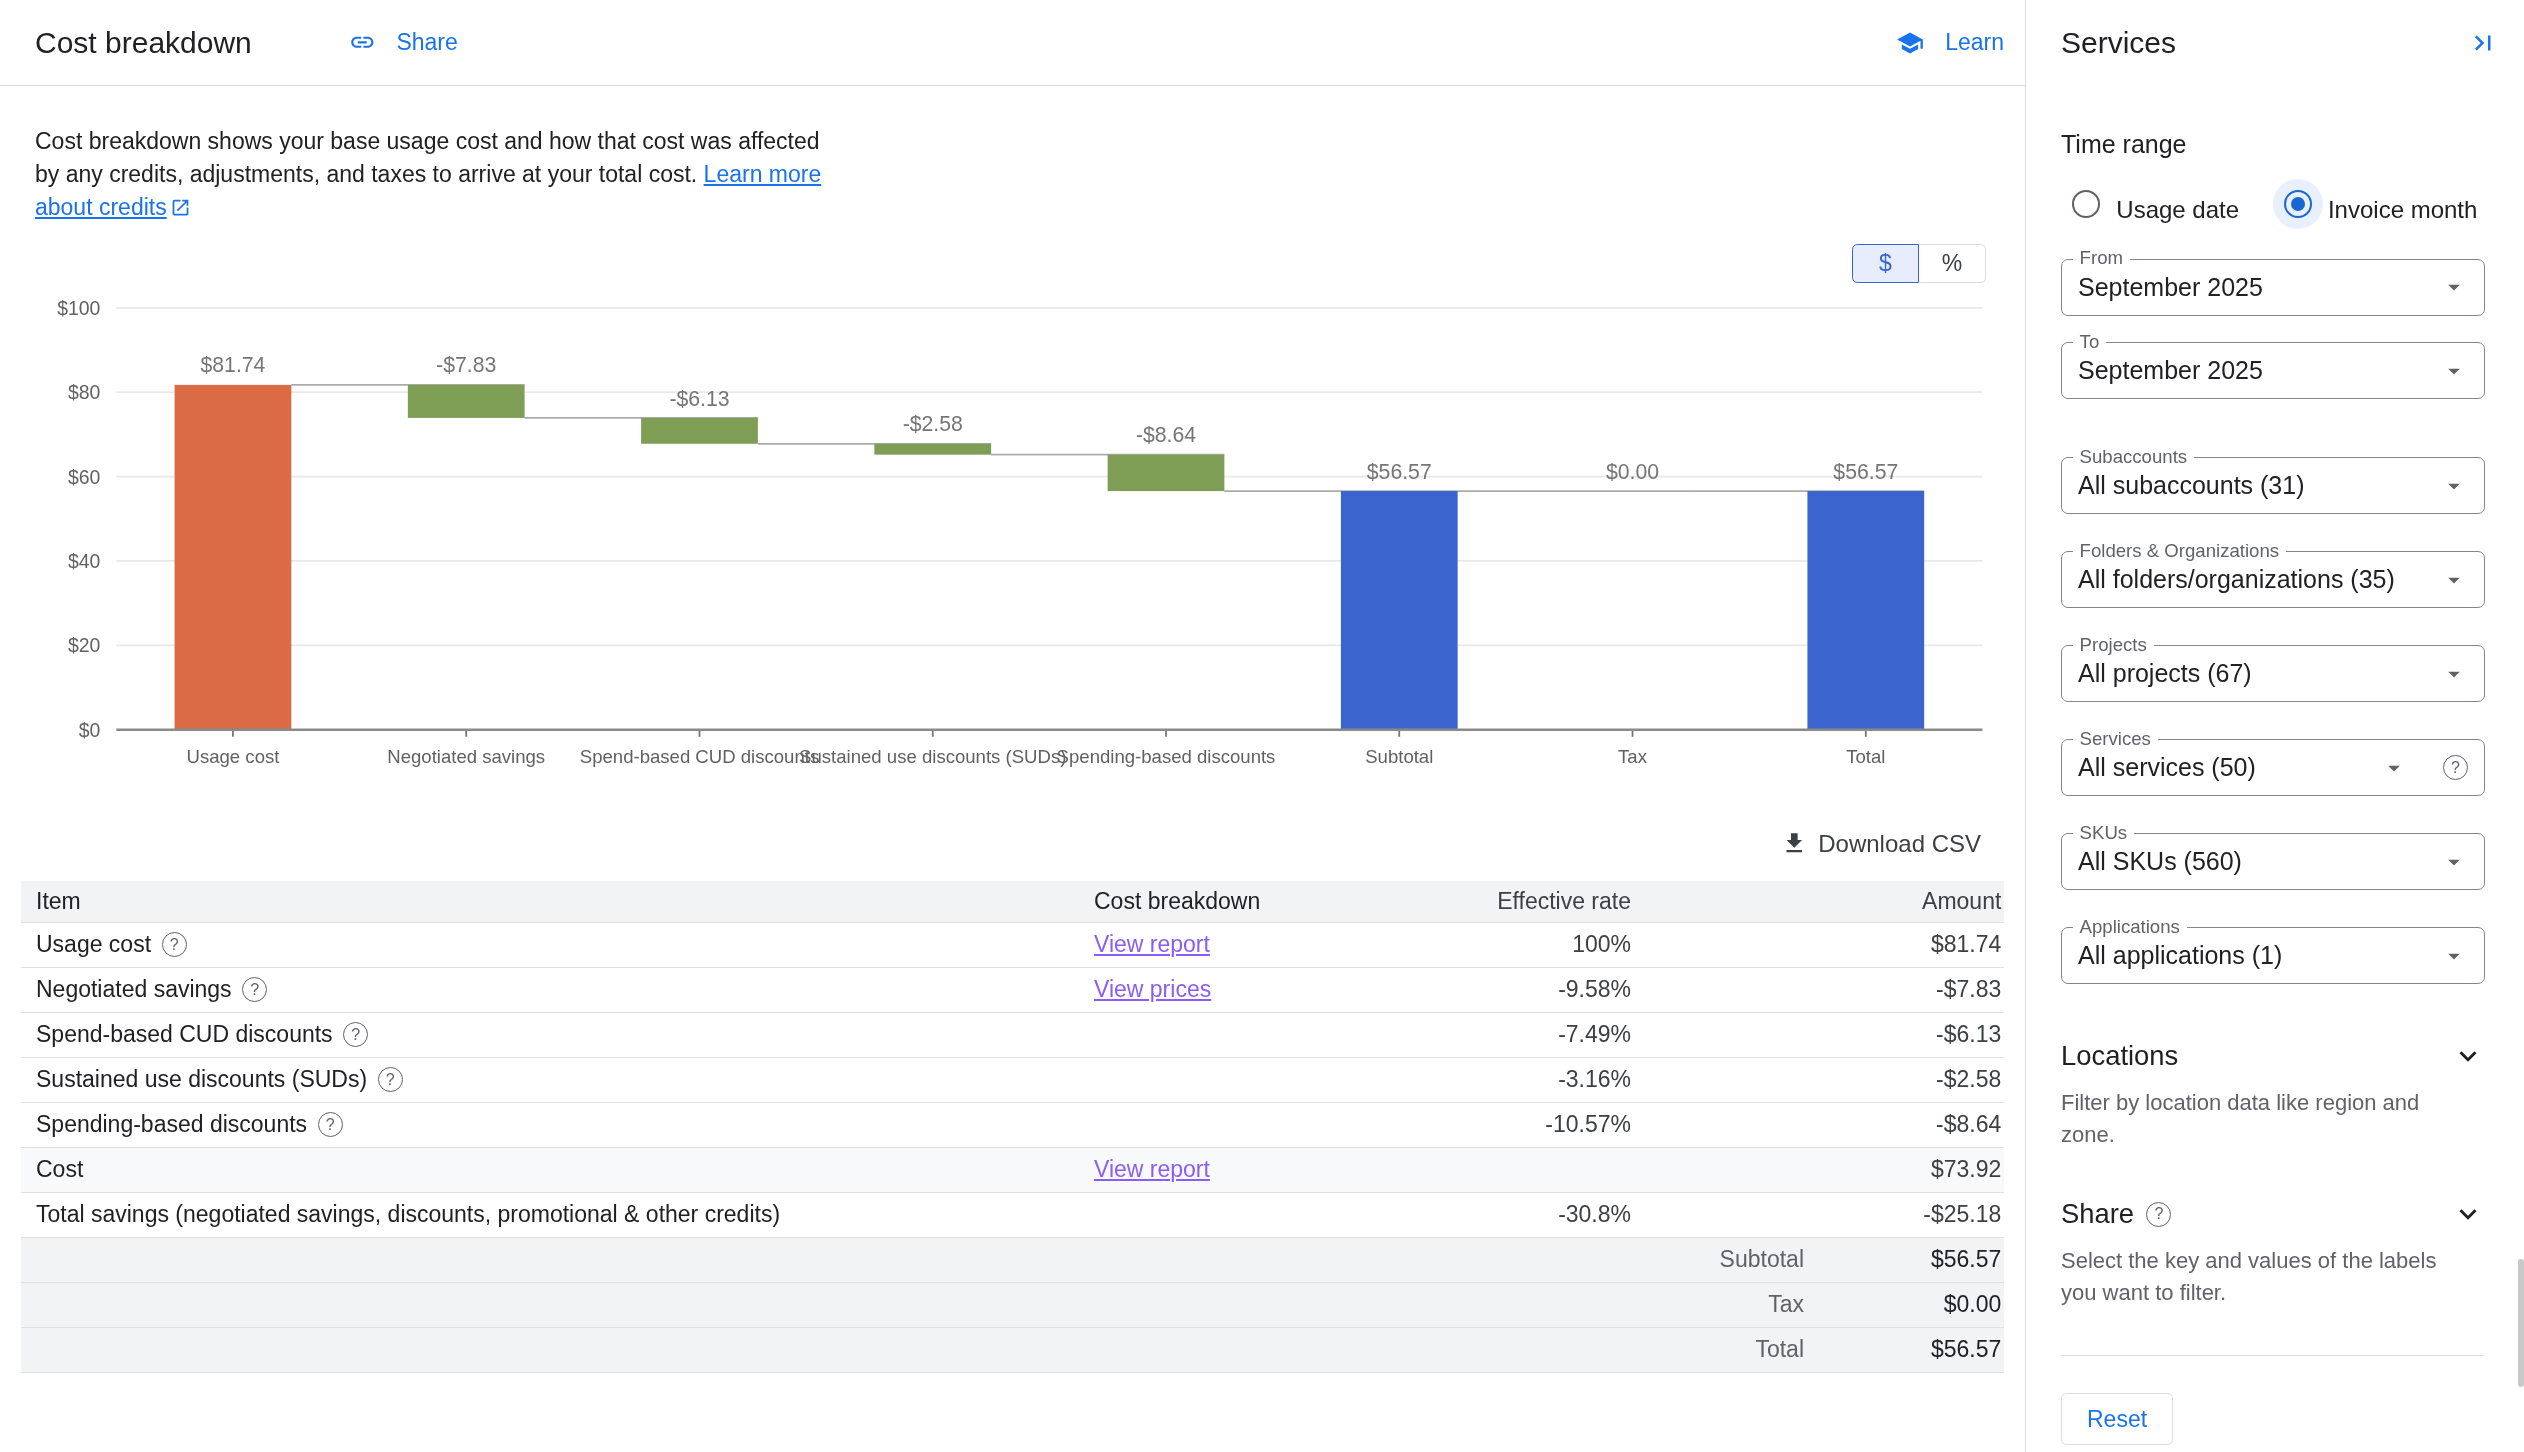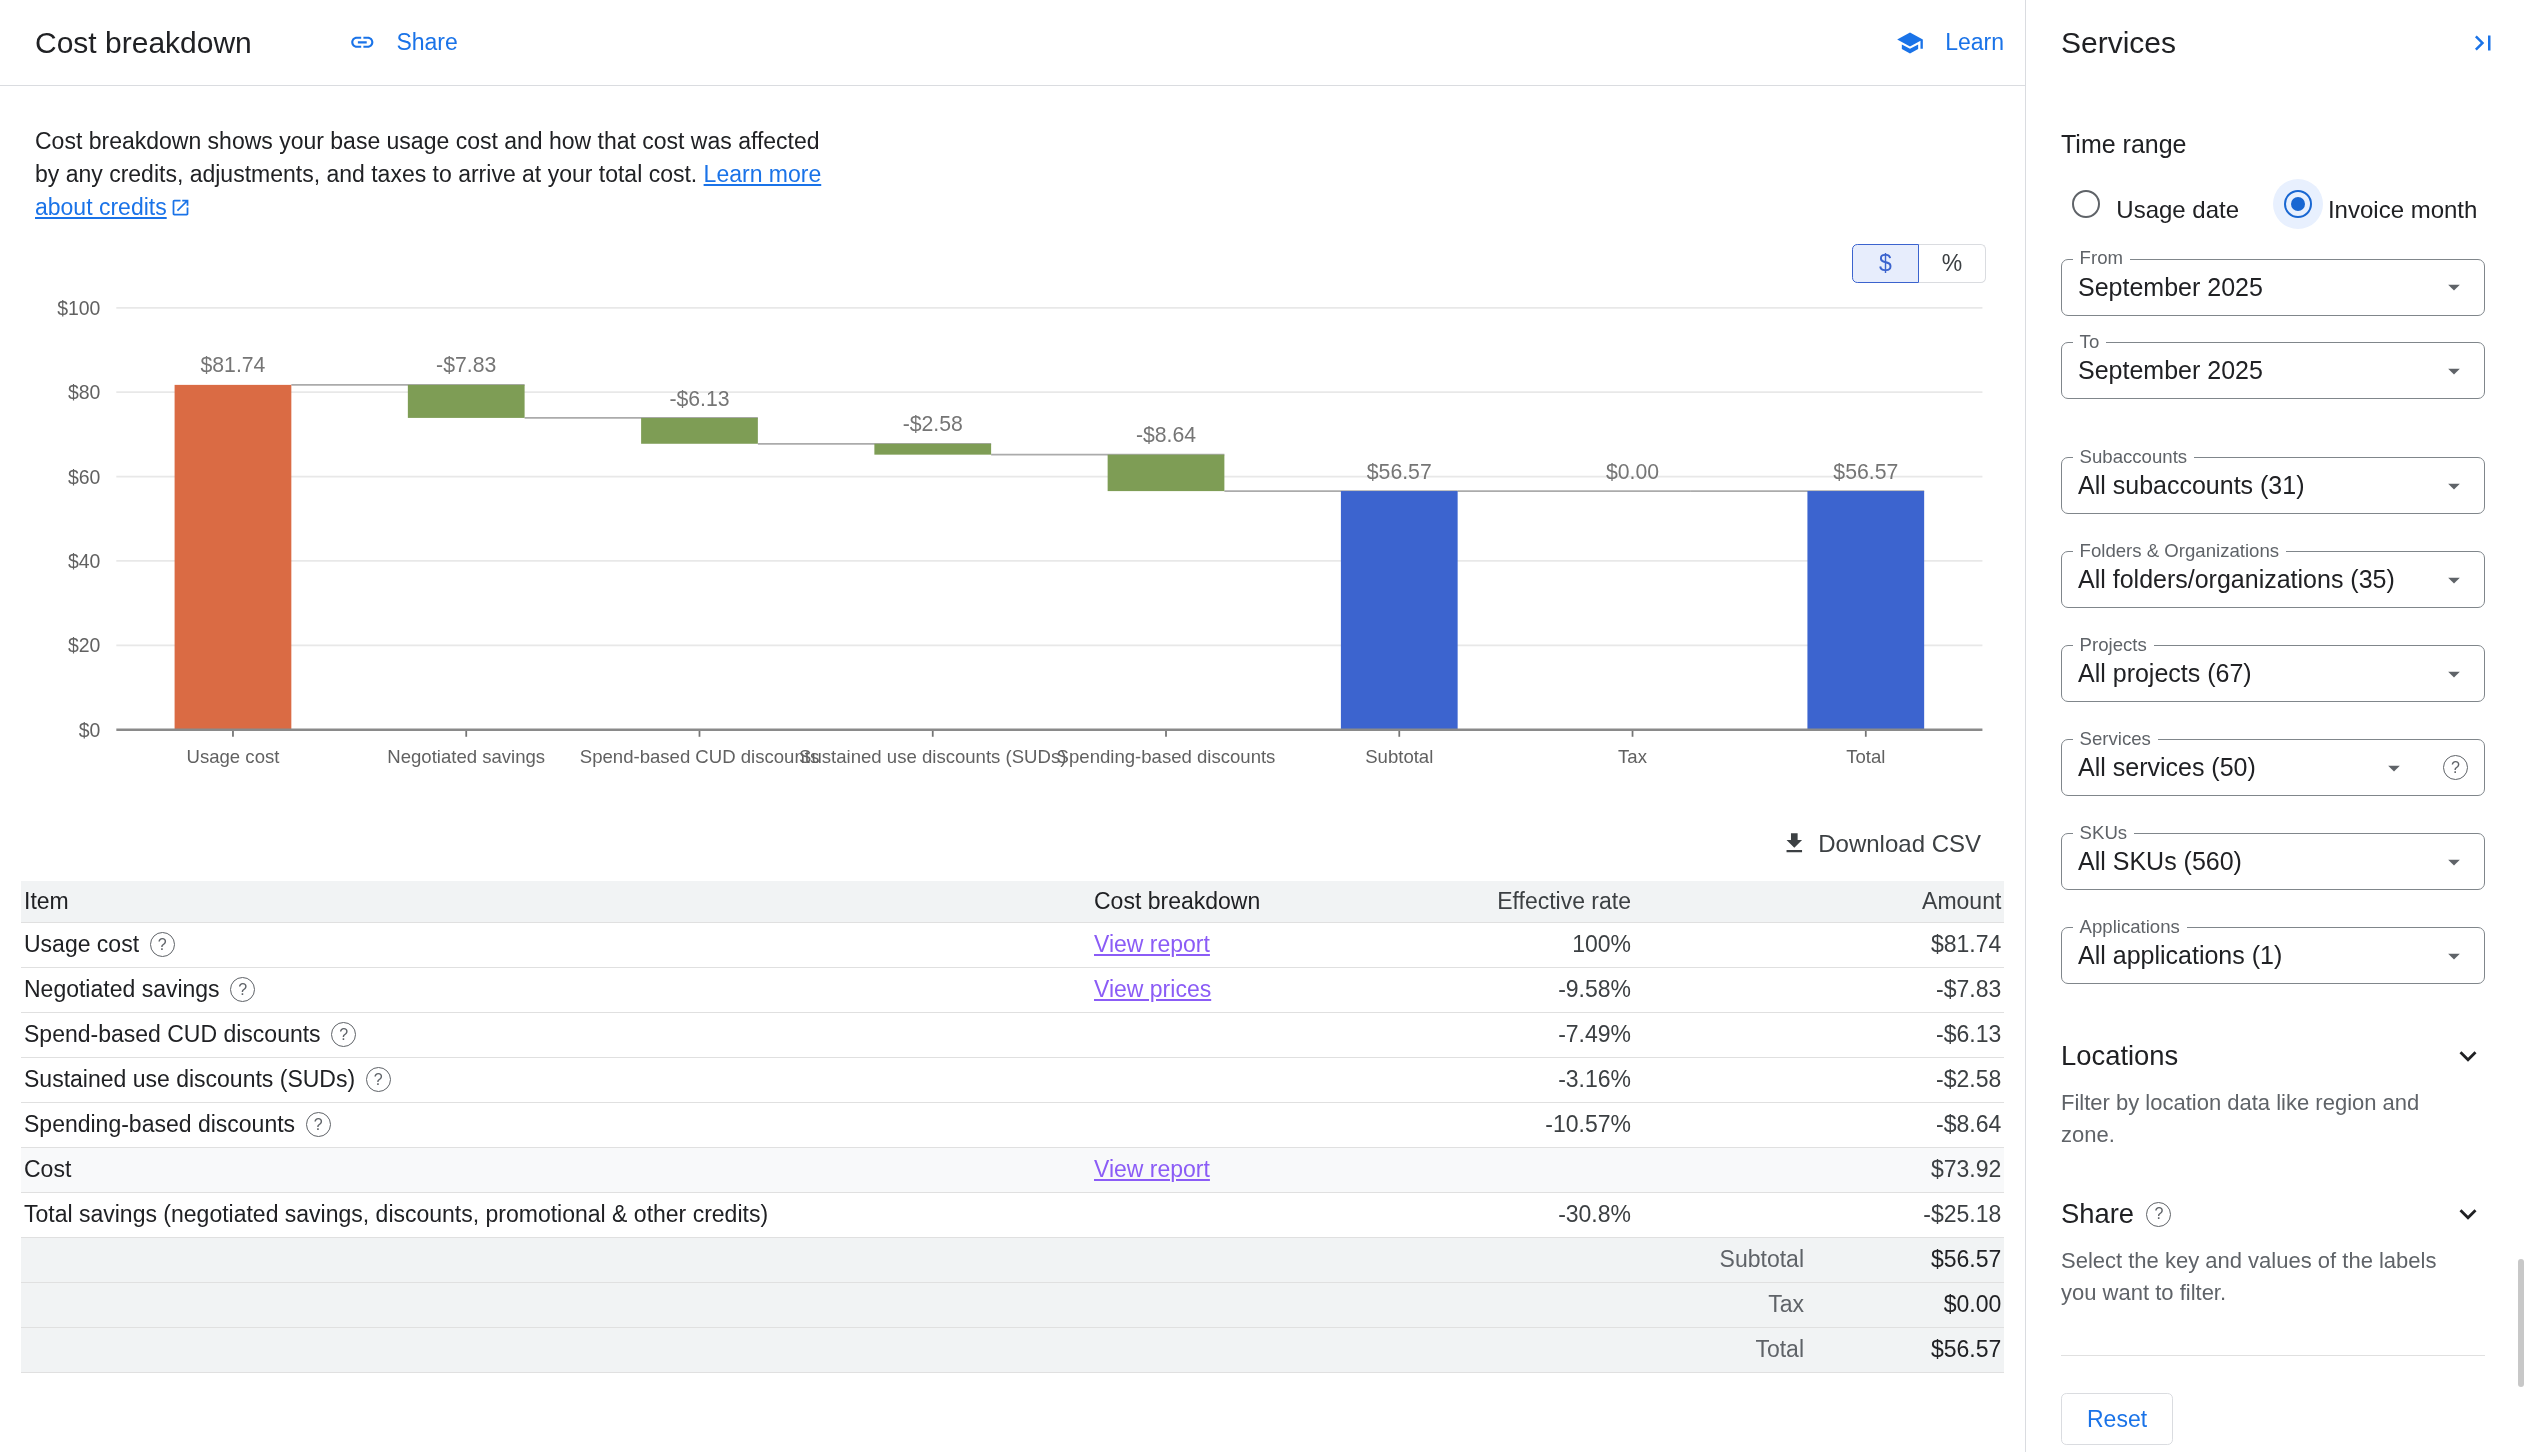--- a/index.html
+++ b/index.html
@@ -36,21 +36,21 @@
 
   .download-row { display:flex; justify-content:flex-end; margin:46px 44px 0 0; }
   .download-btn { display:flex; align-items:center; gap:10.6px; font-size:24px; font-weight:500;
     color:#3c4043; cursor:pointer; }
 
   
   .btable { margin:23px 21px 0 21px; font-size:23px; }
   .trow, .thead { display:grid; grid-template-columns:1073px 336px 201px 1fr;
     align-items:center; border-bottom:0.9px solid #e0e0e0; min-height:45px; }
   .thead { background:#f1f3f4; min-height:42px; font-weight:500; }
-  .c-item { padding-left:3px; display:flex; align-items:center; gap:10.6px; }
+  .c-item { padding-left:15px; display:flex; align-items:center; gap:10.6px; }
   .c-rate { text-align:right; color:#3c4043; }
   .c-amount { text-align:right; padding-right:2.7px; color:#3c4043; }
   .c-link a { color:#8b5cf6; text-decoration:underline; cursor:pointer; }
   .help { width:25px; height:25px; border:1.8px solid #5f6368; border-radius:50%; color:#5f6368;
     font-size:16px; display:inline-flex; align-items:center; justify-content:center; flex:0 0 25px; cursor:pointer; }
   .trow.shade { background:#f8f9fa; }
   .trow.summary { grid-template-columns:1fr 200px; background:#f1f3f4; }
   .s-label { text-align:right; color:#5f6368; }
   .s-amount { text-align:right; padding-right:2.7px; color:#202124; }
 

